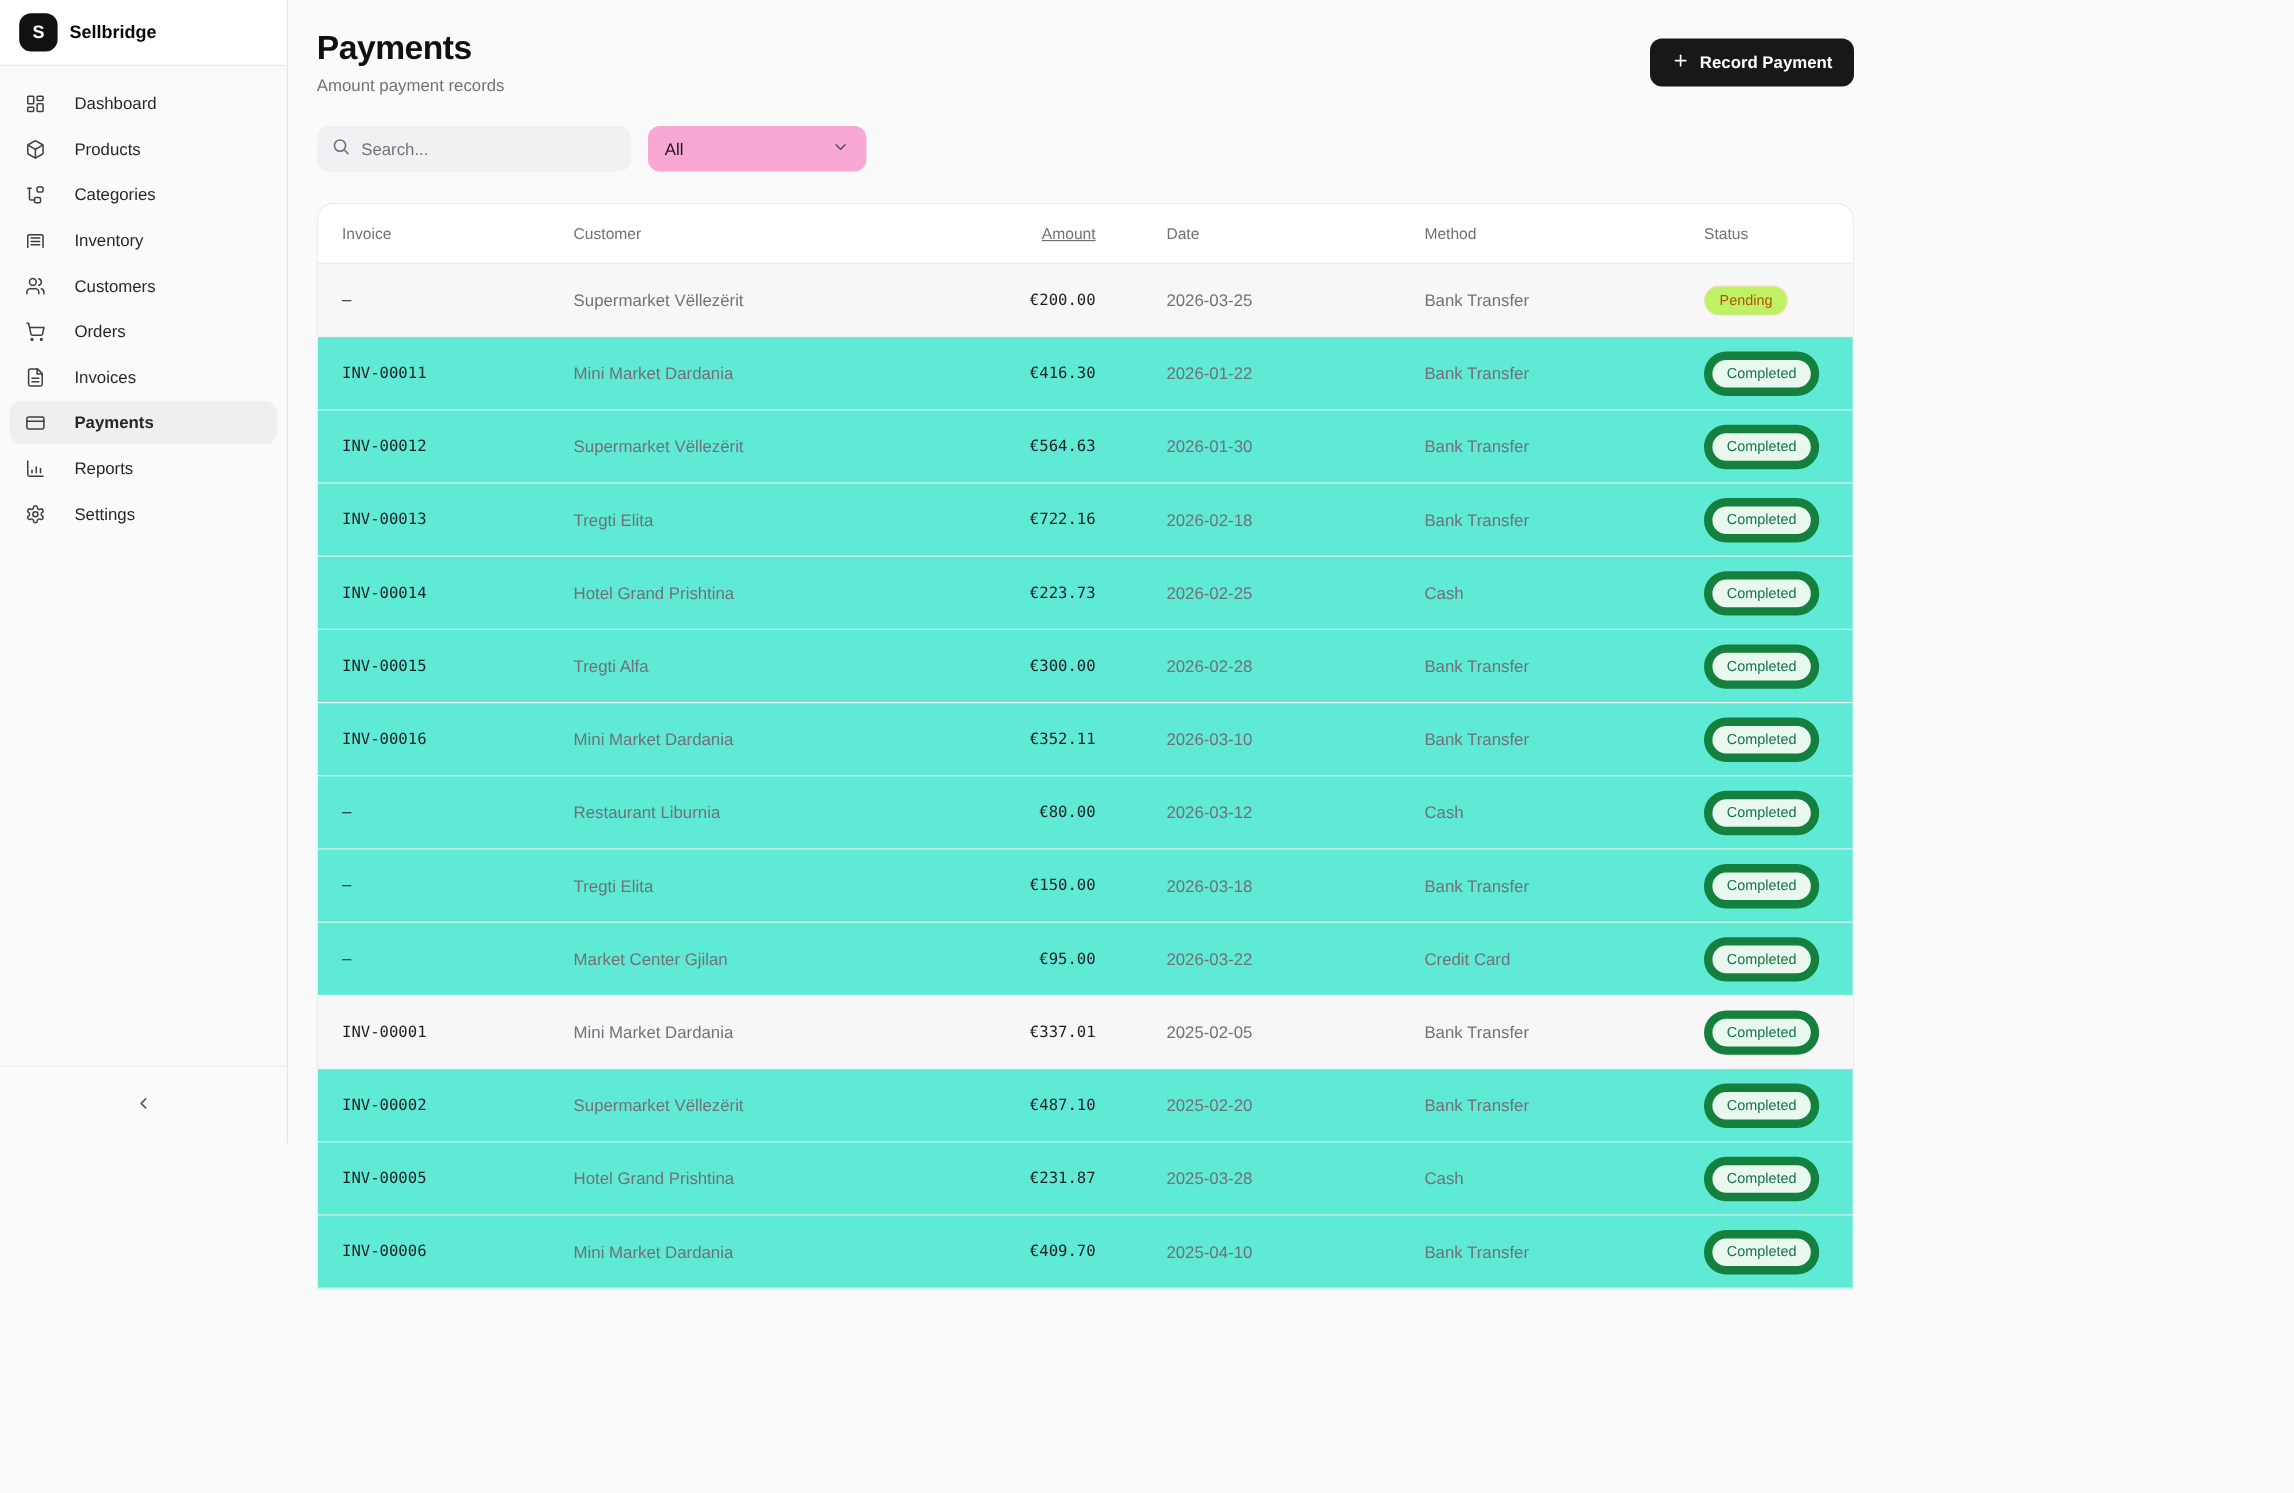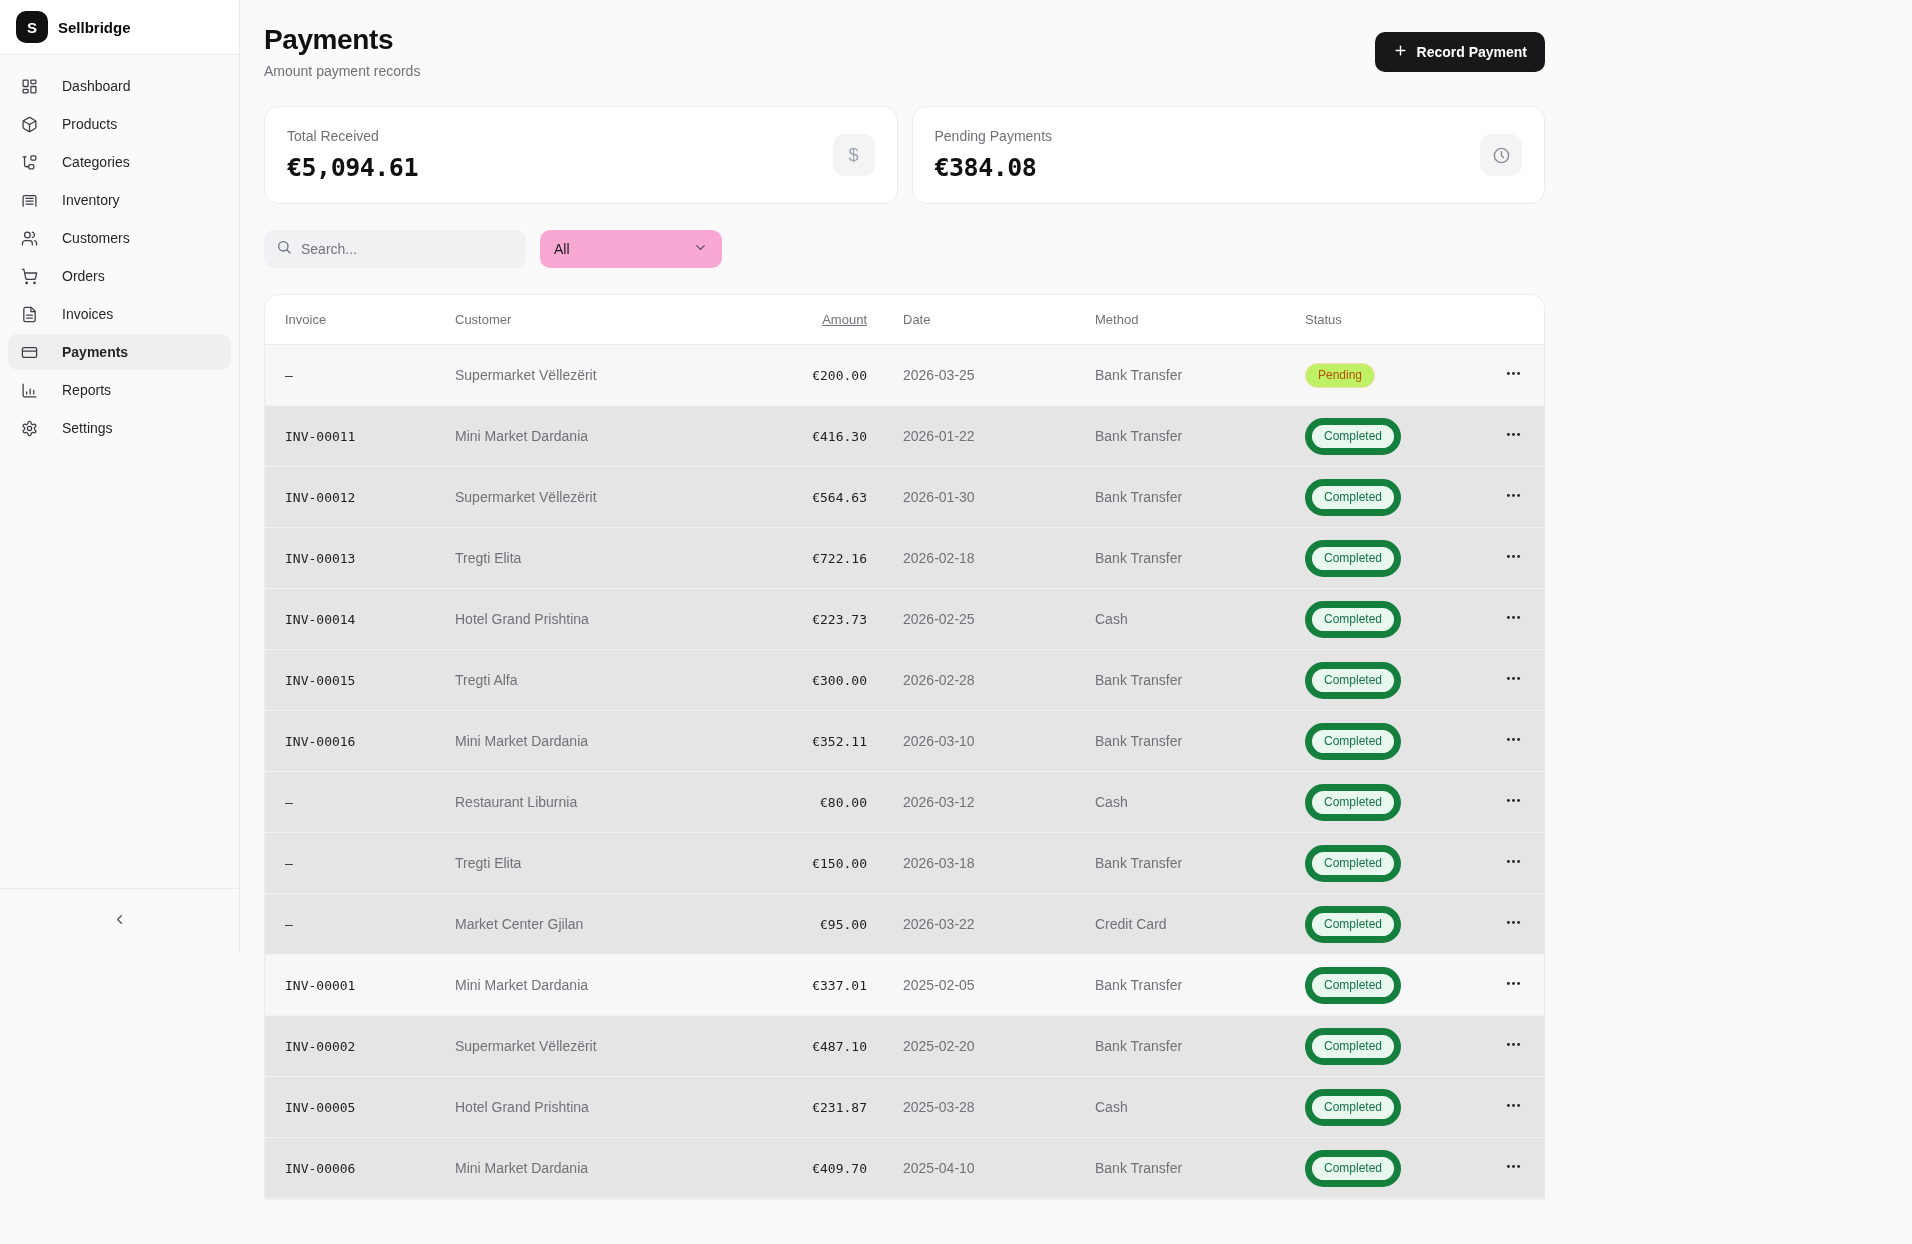--- a/index.html
+++ b/index.html
@@ -105,27 +105,27 @@
   .filter-select svg { width:15px; height:15px; stroke:#52525b; stroke-width:2; fill:none; stroke-linecap:round; stroke-linejoin:round; }
 
   
   .table-card {
     margin-top:26px; background:#fff; border:1px solid #ececec;
     border-radius:14px 14px 0 0; overflow:hidden;
   }
   .thead, .trow {
     display:grid;
     grid-template-columns:170px 355px 57px 228px 210px 150px 1fr;
-    align-items:center; padding:0 20px;
+    align-items:center; padding:0 20px;gap:23px;
   }
   .thead { height:50px; border-bottom:1px solid #ececec; }
   .th { font-size:13px; color:#71717a; }
   .th-amount { text-align:right;text-decoration:underline; }
   .cell-date, .th-date { padding-left:36px; }
-  .trow { height:61px; border-bottom:1px solid #f1f1f2; background:#e5e5e5; }
+  .trow { height:61px; border-bottom:1px solid #f1f1f2; background:#5eead4; }
   .trow.highlight { background:#f7f7f8; }
   .cell { font-size:14px; color:#71717a; }
   .cell-invoice { font-family:"DejaVu Sans Mono", monospace; font-size:13px; color:#1f1f23; }
   .cell-amount { font-family:"DejaVu Sans Mono", monospace; font-size:13px; color:#1f1f23; text-align:right; }
   .badge {
     display:inline-block; padding:4px 12px; border-radius:999px;
     font-size:12px; line-height:15px;
   }
   .badge-completed { color:#157347; background:#e9f8ef; border:7px solid #15803d;text-align:right; }
   .badge-pending   { color:#b45309; background:#bef264; border:1px solid #f2ddb4; }
@@ -268,43 +268,20 @@
       </div>
       <button class="record-btn">
         <span><svg viewBox="0 0 24 24" fill="none">
               <line x1="12" y1="5" x2="12" y2="19"></line>
               <line x1="5" y1="12" x2="19" y2="12"></line>
             </svg></span>
         <span>Record Payment</span>
       </button>
     </div>
 
-    <div class="stats-row">
-      <div class="stat-card">
-        <div>
-          <div class="stat-label">Total Received</div>
-          <div class="stat-value mono">€5,094.61</div>
-        </div>
-        <div class="stat-icon-box">
-            <span>$</span>
-          </div>
-      </div>
-      <div class="stat-card">
-        <div>
-          <div class="stat-label">Pending Payments</div>
-          <div class="stat-value mono">€384.08</div>
-        </div>
-        <div class="stat-icon-box">
-            <svg viewBox="0 0 24 24">
-              <circle cx="12" cy="12" r="9"></circle>
-              <path d="M12 7v5l2.5 2.5"></path>
-            </svg>
-          </div>
-      </div>
-    </div>
 
     <div class="filter-row">
       <div class="search-box">
         <span><svg viewBox="0 0 24 24">
               <circle cx="11" cy="11" r="7"></circle>
               <line x1="21" y1="21" x2="16.2" y2="16.2"></line>
             </svg></span>
         <input type="text" placeholder="Search..." style="">
       </div>
       <div class="filter-select">

